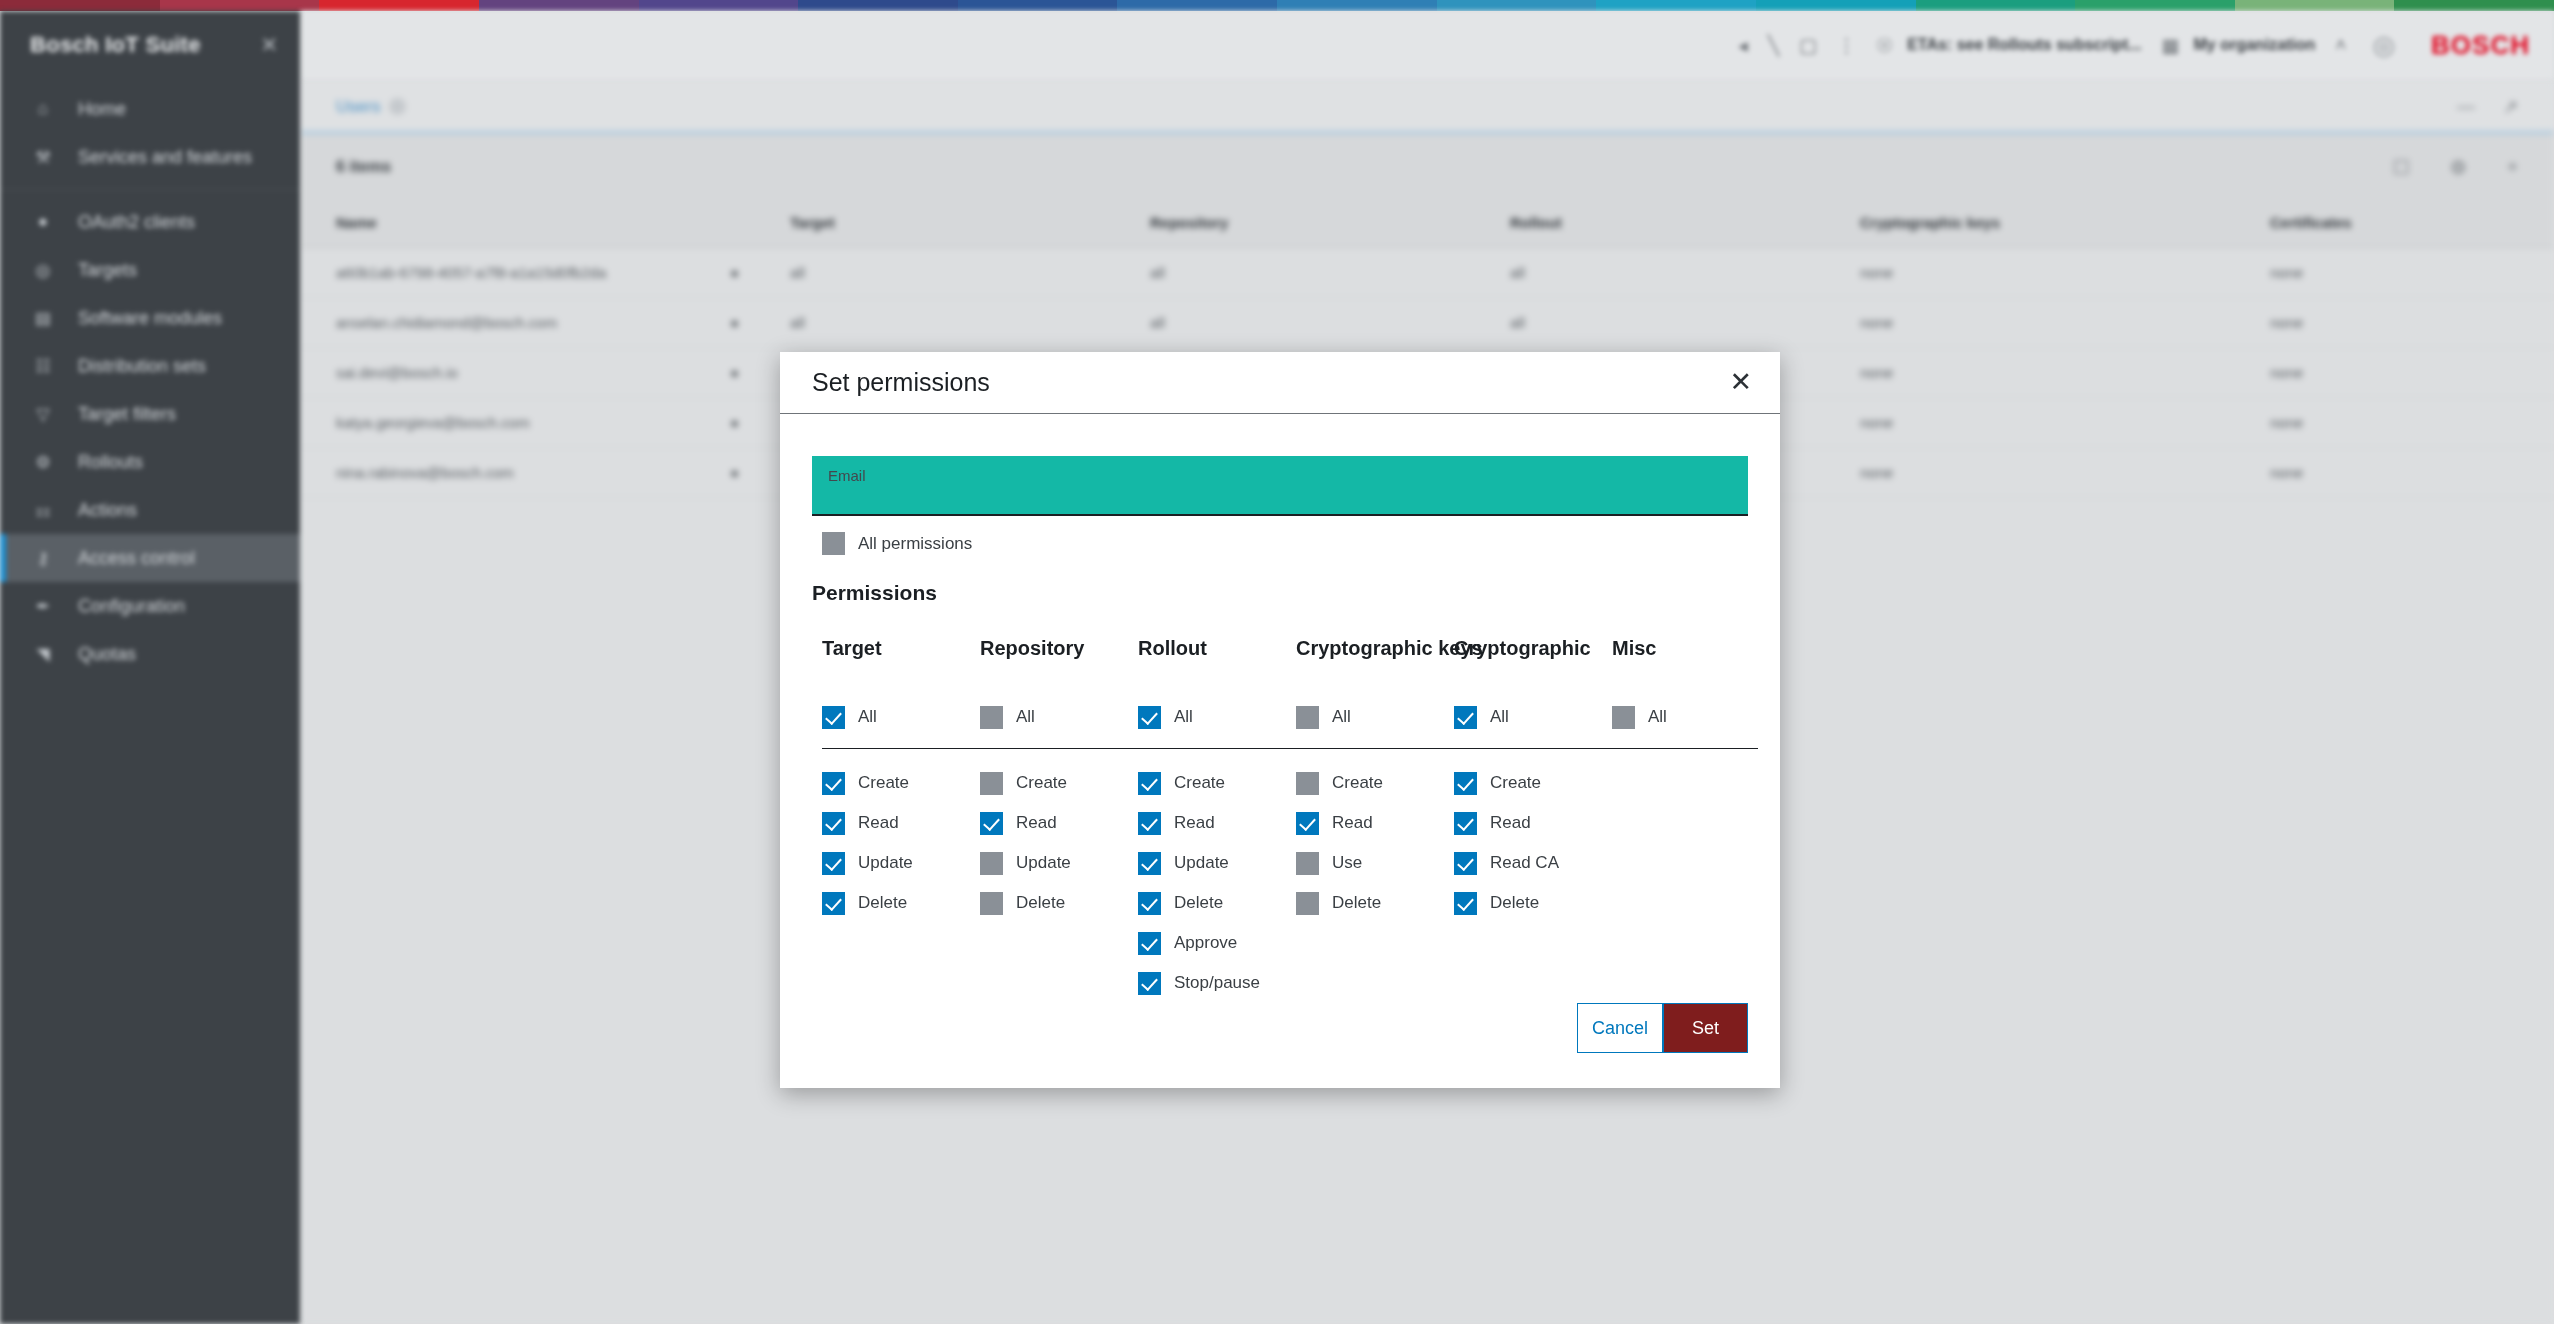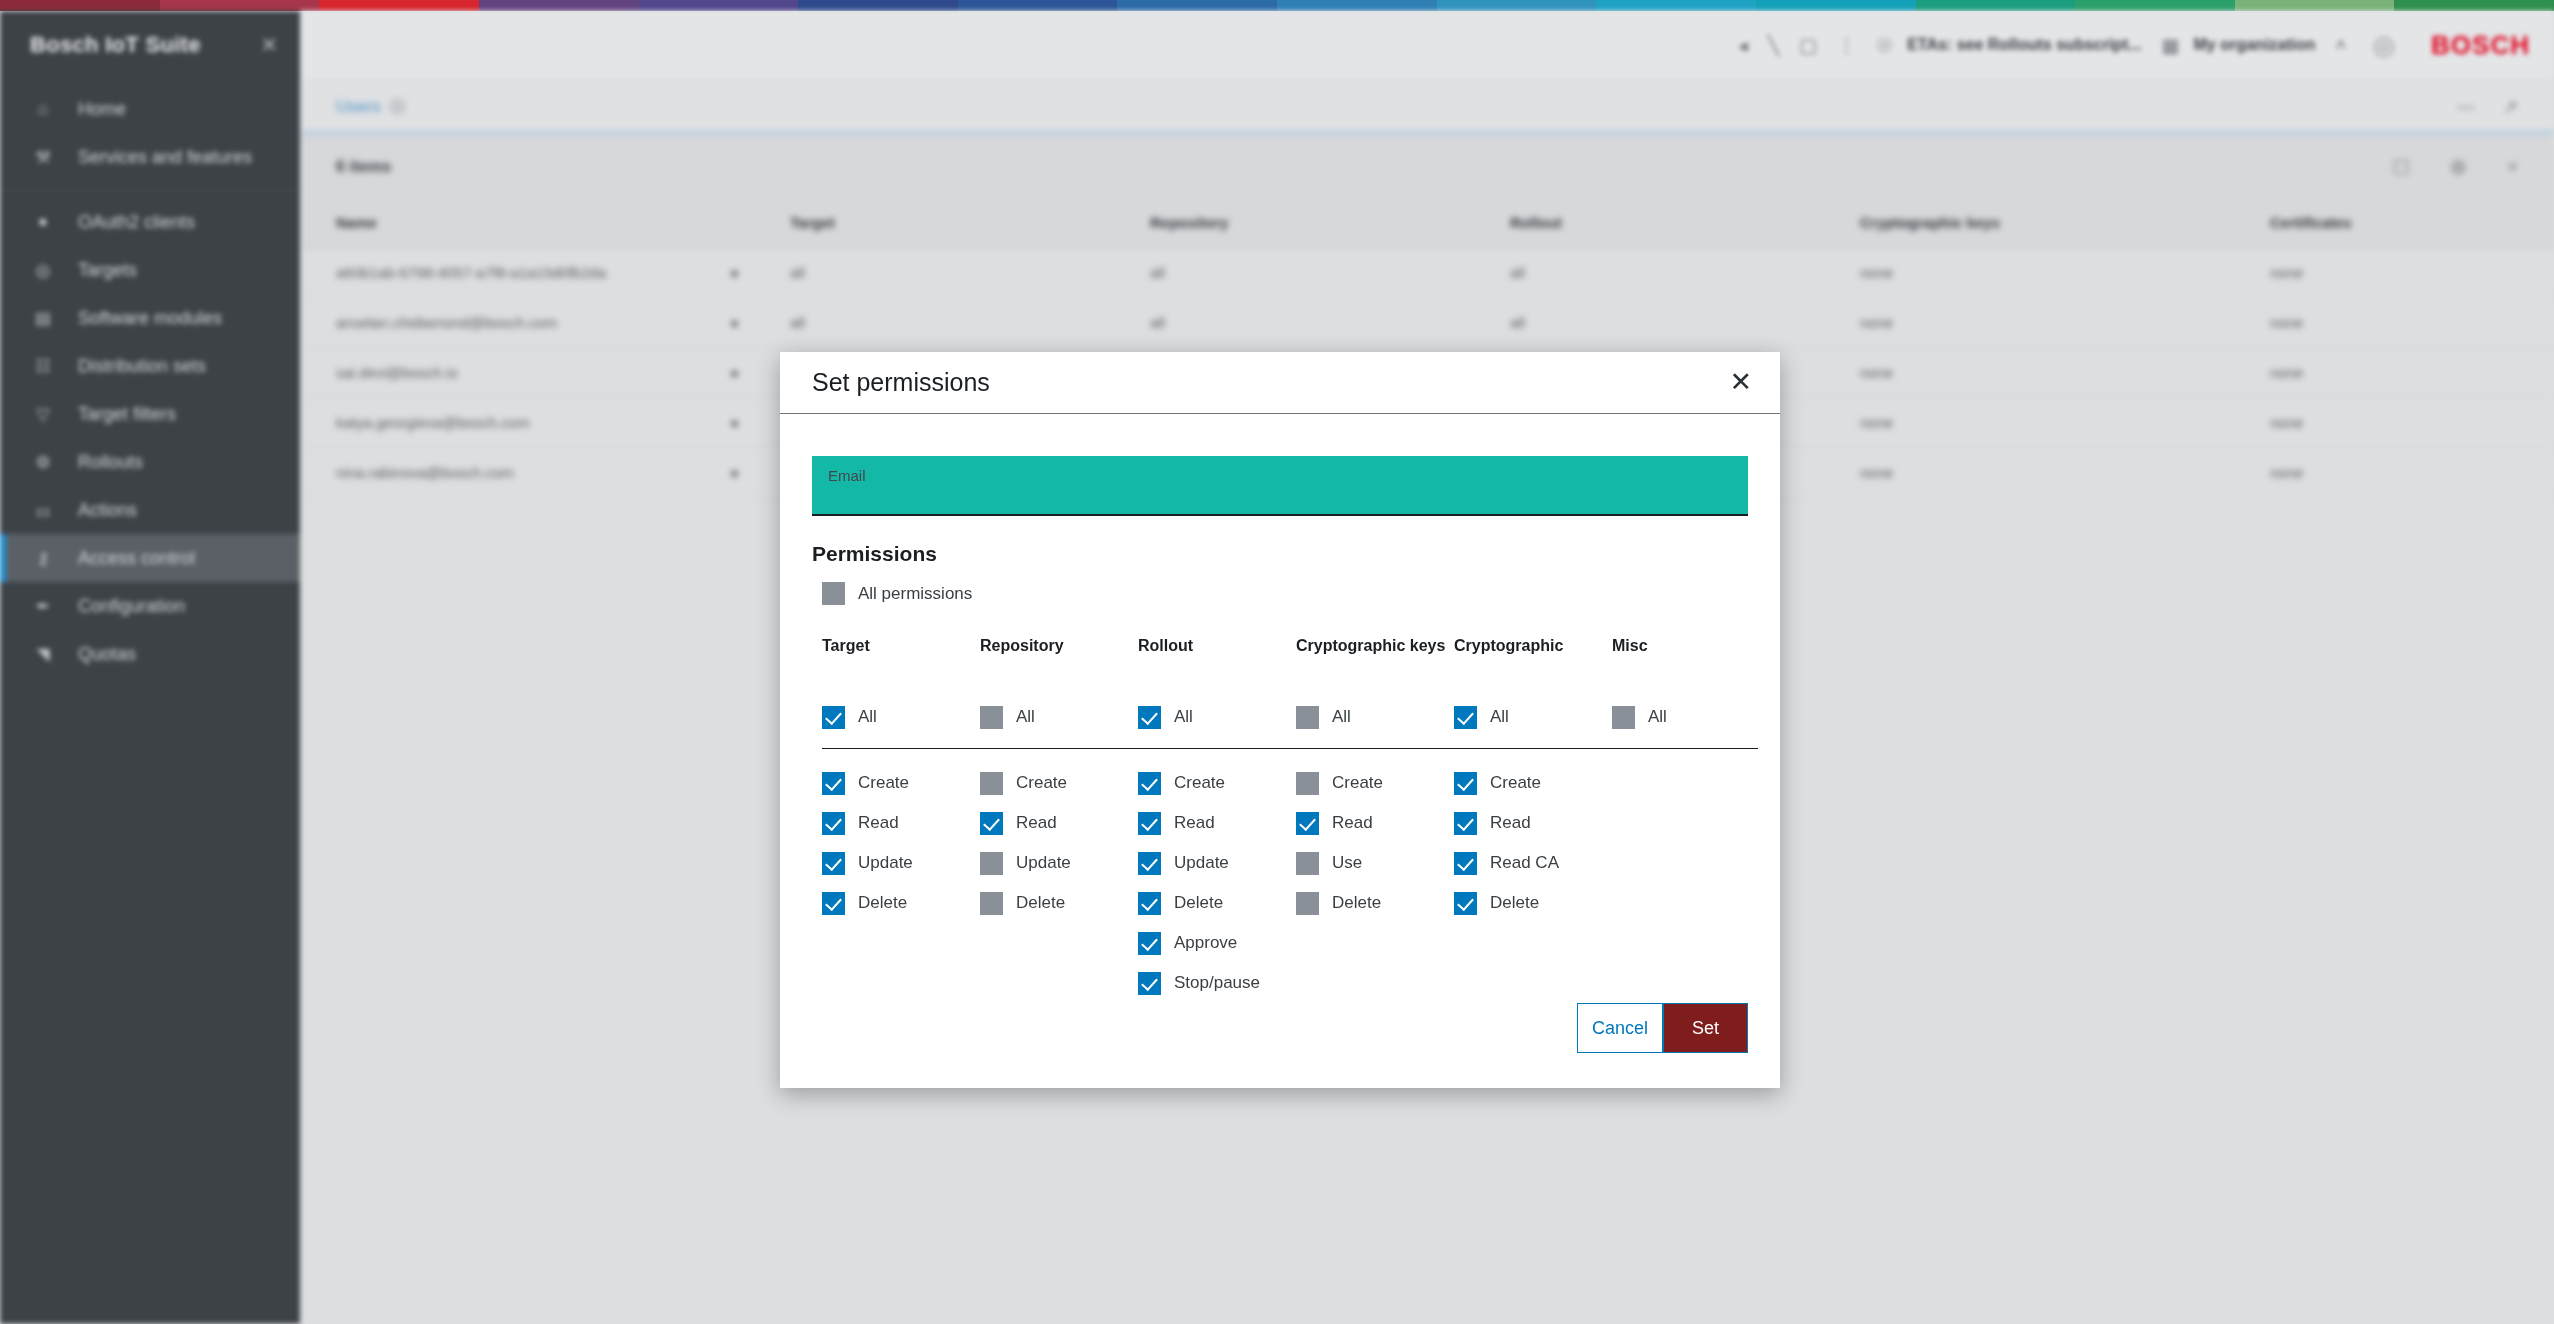--- a/index.html
+++ b/index.html
@@ -176,21 +176,21 @@
     content: ""; position: absolute;
     left: 7px; top: 3px; width: 7px; height: 13px;
     border: solid #ffffff; border-width: 0 2.6px 2.6px 0;
     transform: rotate(42deg);
   }
 
   
   #grid { margin-top: 32px; display: flex; padding-left: 10px; }
   .col { width: 158px; flex: 0 0 158px; }
   .col-hdr {
-    font-size: 16px; font-weight: 700; color: #1b1f23;
+    font-size: 20px; font-weight: 700; color: #1b1f23;
     white-space: nowrap; height: 26px;
   }
   .col-all { margin-top: 34px; text-align: center; }
   .opt { display: flex; align-items: center; height: 40px; }
   .opt .lbl { font-size: 17px; color: #3a3f44; white-space: nowrap; }
   #grid-rule {
     margin: 11px 0 0 10px; width: 936px; height: 1px; background: #1b1f23;
   }
   #opt-rows { display: flex; padding-left: 10px; margin-top: 14px; }
 
@@ -393,26 +393,26 @@
     <span id="dlg-title">Set permissions</span>
     <span id="dlg-close">✕</span>
   </div>
 
   <div id="dlg-body">
 
     <div id="email-field">
       <div id="email-label">Email</div>
     </div>
 
-    <div id="perm-heading">Permissions</div>
-
     <div id="all-perm-row">
       <span class="cb" id="all-perm-cb"></span>
       <span class="lbl">All permissions</span>
     </div>
+
+    <div id="perm-heading">Permissions</div>
 
     <div id="grid">
         <div class="col">
           <div class="col-hdr">Target</div>
           <div class="opt col-all">
             <span class="cb on"></span>
             <span class="lbl">All</span>
           </div>
         </div>
         <div class="col">

